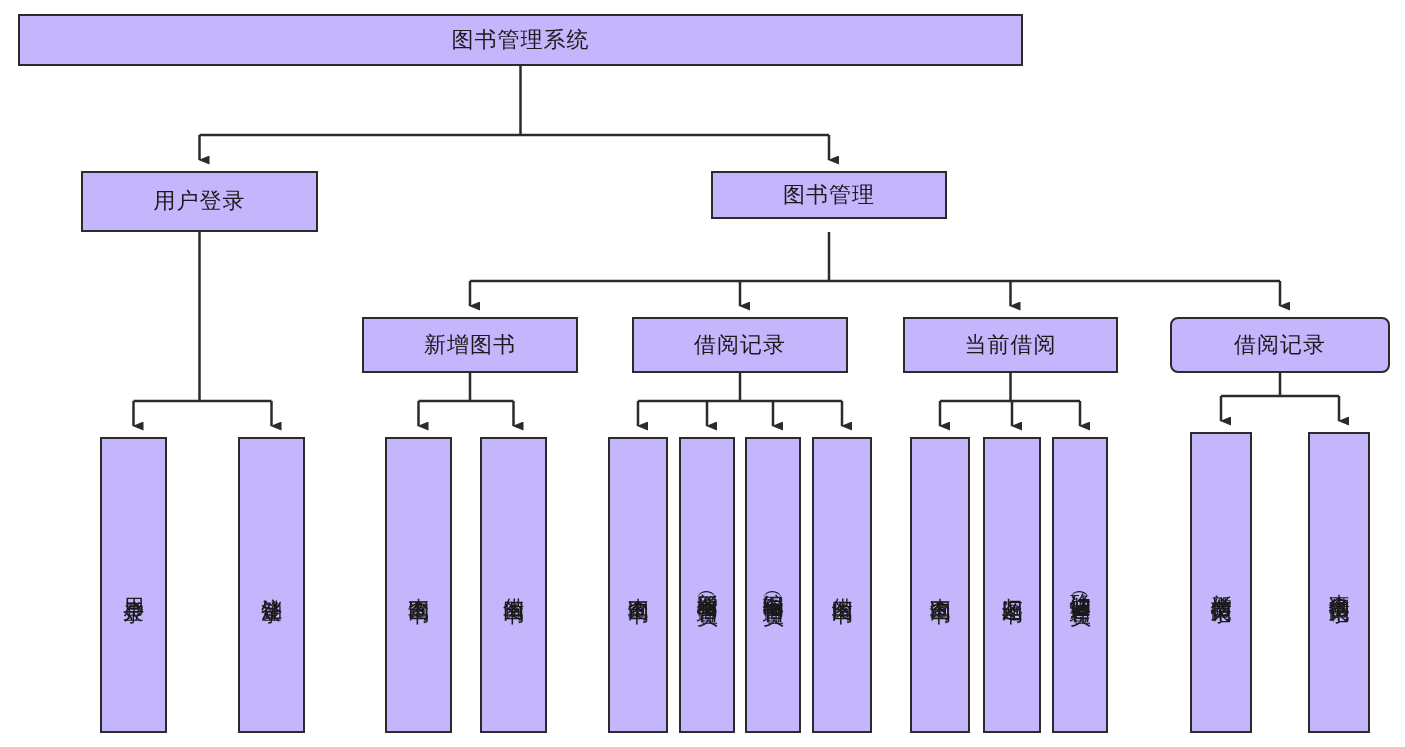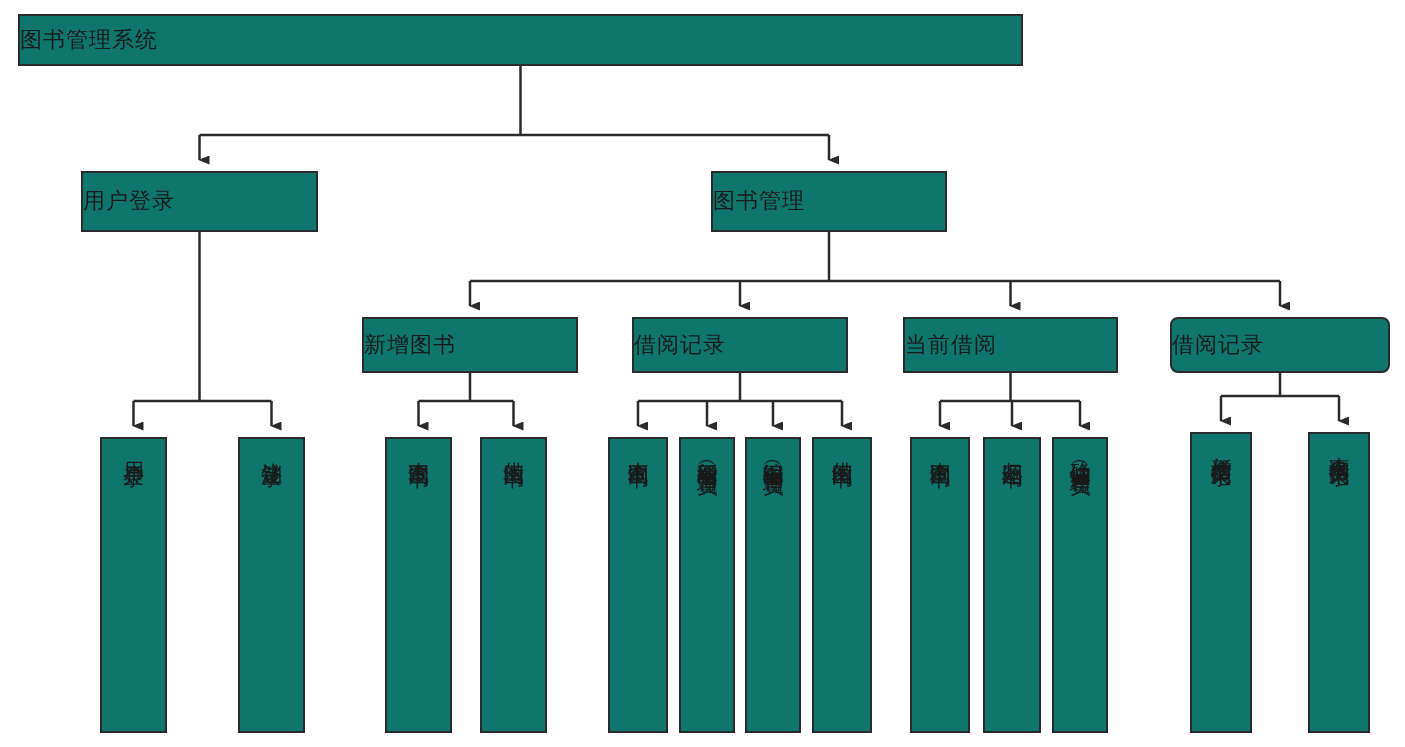--- a/index.html
+++ b/index.html
@@ -14,23 +14,24 @@
     position: relative;
     width: 1405px;
     height: 747px;
     background: #ffffff;
     overflow: hidden;
   }
   .node {
     position: absolute;
     box-sizing: border-box;
     border: 2.5px solid #2b2b2b;
-    background: #0f766e;
+    background: #c4b5fd;
     display: flex;
     align-items: center;
+    justify-content: center;
     color: #1a1a1a;
   }
   .node.horiz {
     font-size: 22px;
     letter-spacing: 1px;
     line-height: 1.2;
   }
   .node.vert {
     writing-mode: vertical-rl;
     text-orientation: upright;
@@ -109,21 +110,21 @@
       </g>
   </svg>
 
   <div id="node-layer">
       <div class="node horiz" style="left: 18px; top: 14px; width: 1005px; height: 52px;">
         <span>图书管理系统</span>
       </div>
       <div class="node horiz" style="left: 81px; top: 171px; width: 237px; height: 61px;">
         <span>用户登录</span>
       </div>
-      <div class="node horiz" style="left: 711px; top: 171px; width: 236px; height: 61px;">
+      <div class="node horiz" style="left: 711px; top: 171px; width: 236px; height: 48px;">
         <span>图书管理</span>
       </div>
       <div class="node horiz" style="left: 362px; top: 317px; width: 216px; height: 56px;">
         <span>新增图书</span>
       </div>
       <div class="node horiz" style="left: 632px; top: 317px; width: 216px; height: 56px;">
         <span>借阅记录</span>
       </div>
       <div class="node horiz" style="left: 903px; top: 317px; width: 215px; height: 56px;">
         <span>当前借阅</span>

